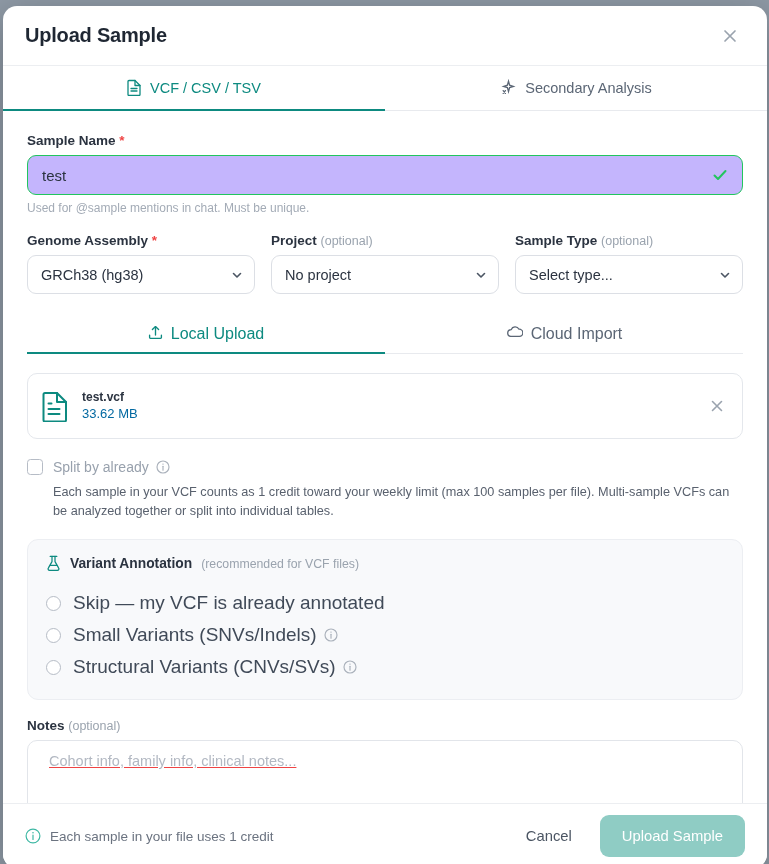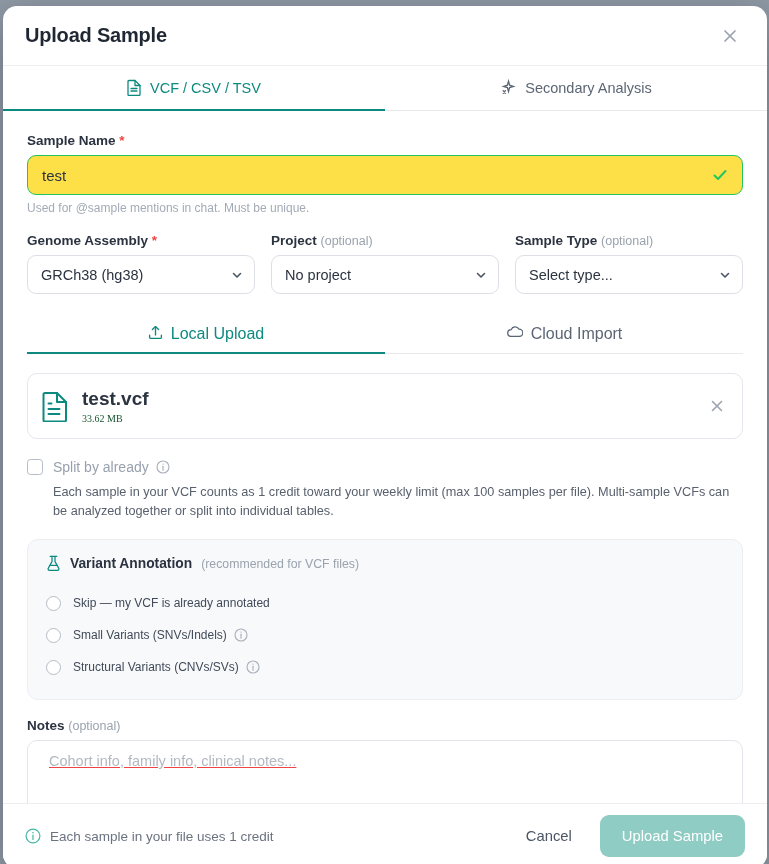--- a/index.html
+++ b/index.html
@@ -97,21 +97,21 @@
   .text-input {
     width: 100%;
     height: 40px;
     border: 1.5px solid #22c55e;
     border-radius: 9px;
     padding: 0 54px 0 14px;
     font-size: 15px;
     color: #2b3340;
     font-family: "Liberation Sans", sans-serif;
     outline: none;
-    background: #fde047;
+    background: #c4b5fd;
   }
   .valid-check {
     position: absolute;
     right: 14px; top: 50%;
     transform: translateY(-50%);
     color: #22c55e;
     display: flex;
   }
   .helper-text {
     font-size: 12px;
@@ -183,30 +183,29 @@
     border-radius: 10px;
     background: #fff;
     display: flex;
     align-items: center;
     padding: 0 16px 0 14px;
     gap: 13px;
   }
   .file-icon { display: flex; color: #0d8a80; flex: 0 0 auto; }
   .file-meta { flex: 1 1 auto; min-width: 0; }
   .file-name {
-    font-size: 19px;
+    font-size: 12px;
     font-weight: bold;
     color: #2b3340;
     line-height: 1.35;
   }
   .file-size {
-    font-size: 10px;
-    color: #14532d;
+    font-size: 13px;
+    color: #0369a1;
     line-height: 1.35;
-    font-family: Liberation Serif, serif;
   }
   .file-remove {
     color: #9aa3ae;
     cursor: pointer;
     display: flex;
     flex: 0 0 auto;
   }
 
   
   .split-block { margin-top: 20px; }
@@ -276,21 +275,21 @@
     cursor: pointer;
   }
   .radio {
     width: 15px; height: 15px;
     border: 1.6px solid #b6bcc6;
     border-radius: 50%;
     background: #fff;
     flex: 0 0 auto;
   }
   .radio-label {
-    font-size: 12px;
+    font-size: 19px;
     color: #404a58;
     display: flex;
     align-items: center;
     gap: 7px;
     justify-content: flex-end;
   }
 
   
   .notes-block { margin-top: 18px; }
   .notes-area {

